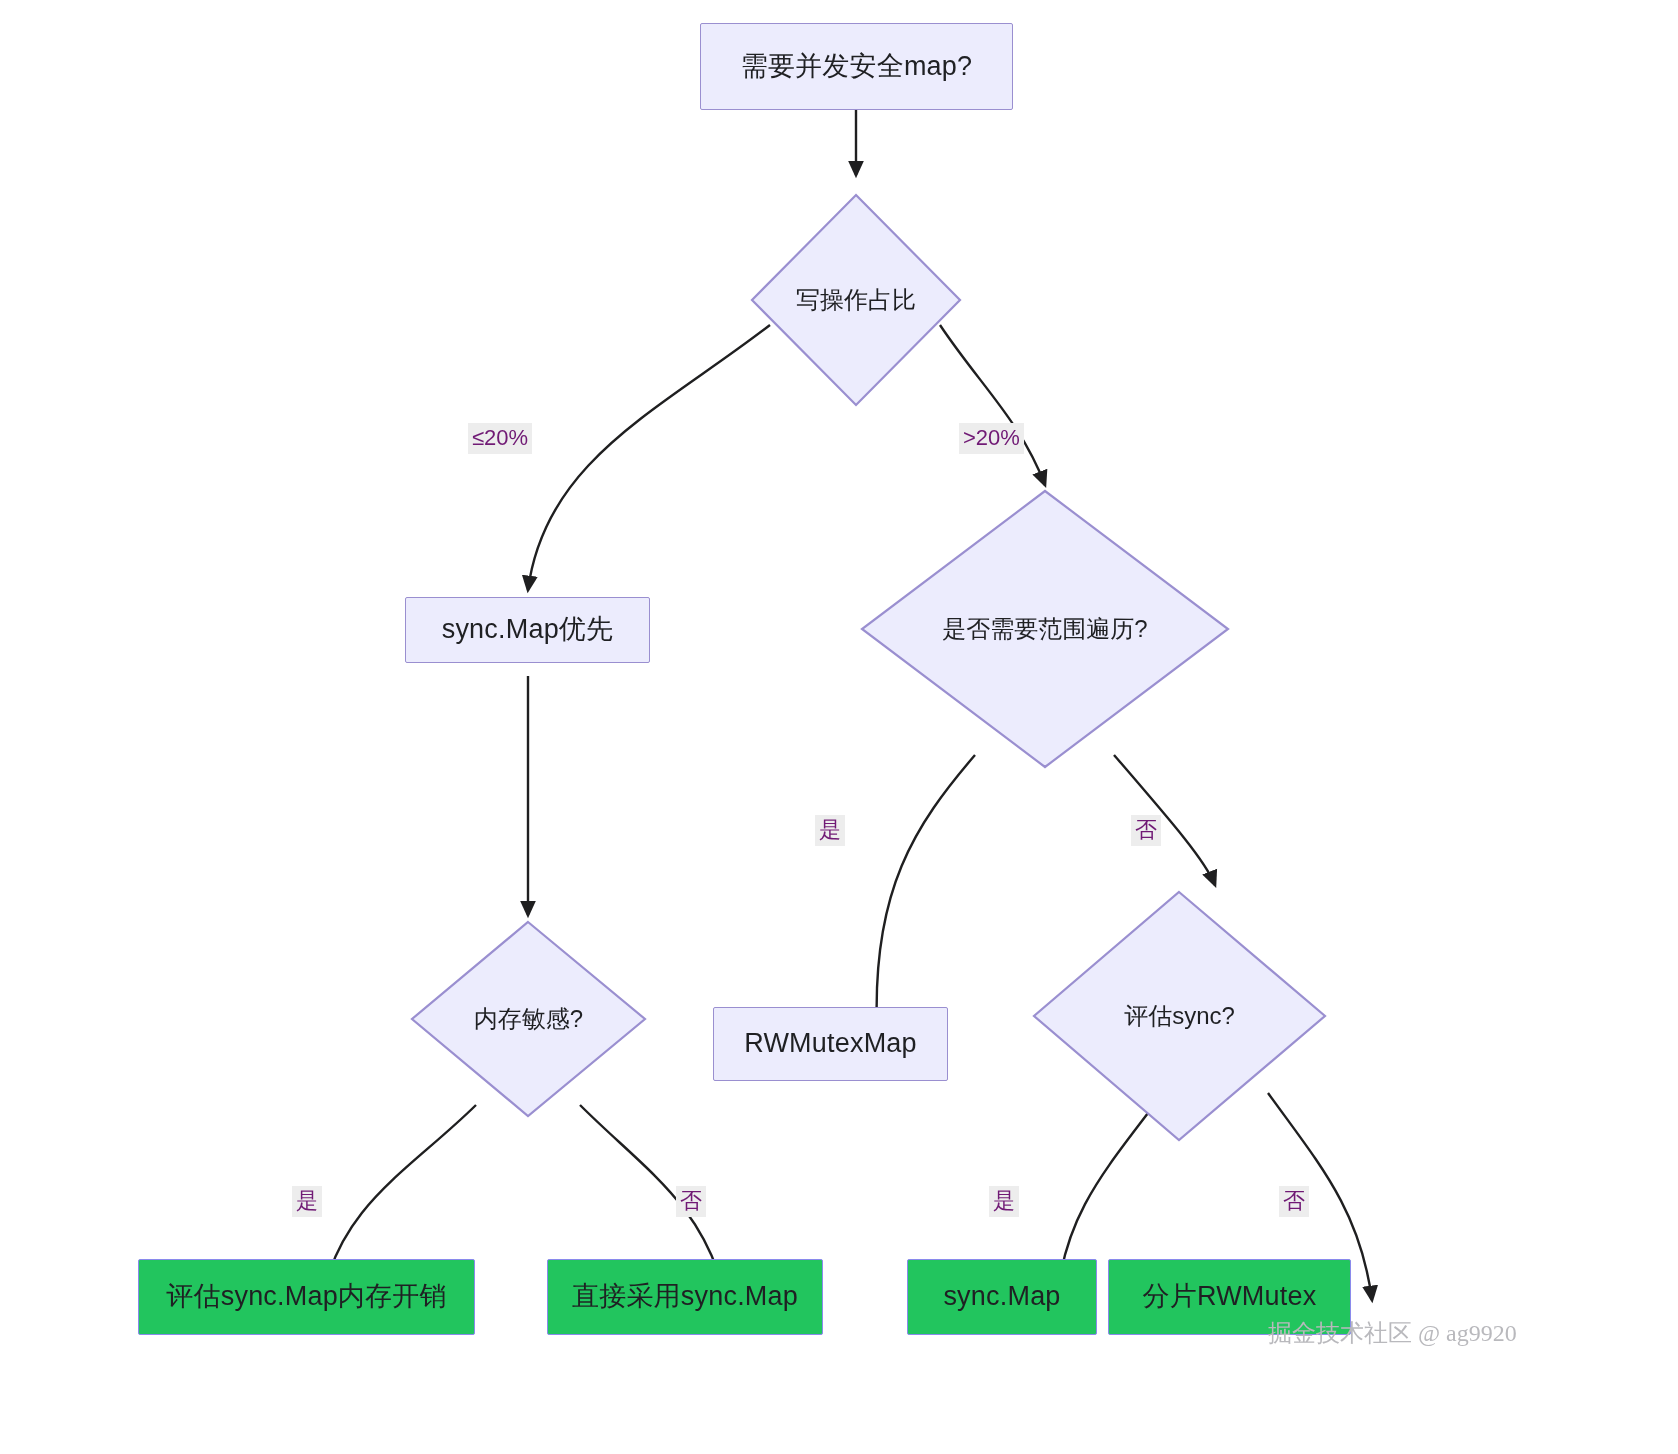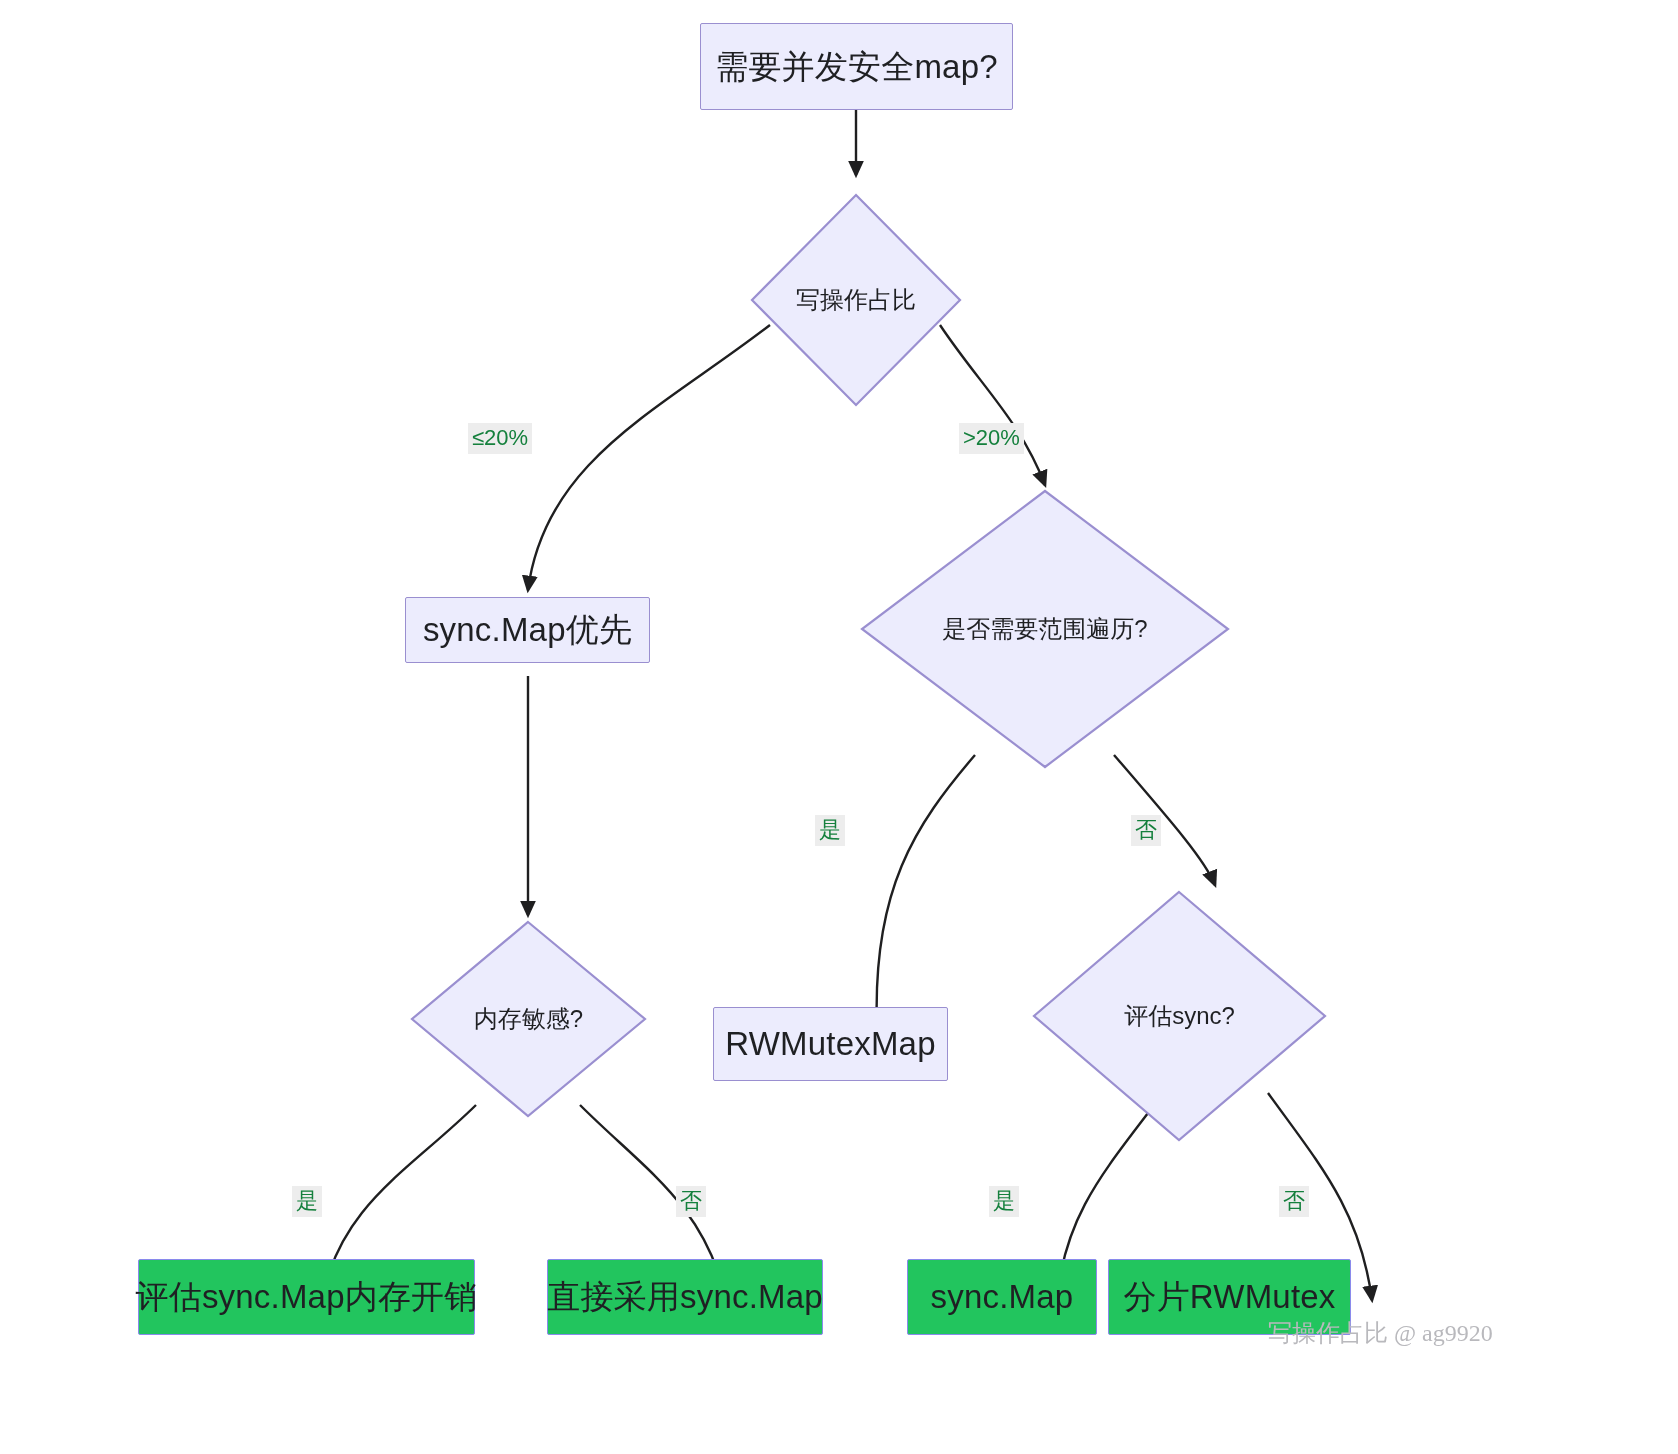--- a/index.html
+++ b/index.html
@@ -26,21 +26,21 @@
     pointer-events: none;
   }
   .node {
     position: absolute;
     box-sizing: border-box;
     display: flex;
     align-items: center;
     justify-content: center;
     text-align: center;
     color: #1f2023;
-    font-size: 33px;
+    font-size: 27px;
     line-height: 1.25;
     letter-spacing: 0.2px;
     white-space: nowrap;
   }
   .rect {
     background: #ececfd;
     border: 1.6px solid #9a8fd0;
     border-radius: 2px;
   }
   .rect.blue {
@@ -66,21 +66,21 @@
     display: flex;
     align-items: center;
     justify-content: center;
     color: #1f2023;
     font-size: 24px;
     white-space: nowrap;
   }
   .edge-label {
     position: absolute;
     background: #ededed;
-    color: #15803d;
+    color: #701a75;
     font-size: 22px;
     line-height: 1.1;
     padding: 3px 4px 4px 4px;
     white-space: nowrap;
     font-weight: 400;
   }
   .watermark {
     position: absolute;
     color: #b9b9bd;
     font-size: 24px;
@@ -203,16 +203,16 @@
 
   <div class="edge-label" style="left:989px; top:1186px;">
     <span>是</span>
   </div>
 
   <div class="edge-label" style="left:1279px; top:1186px;">
     <span>否</span>
   </div>
 
   <div class="watermark" style="left:1268px; top:1317px;">
-    <span>写操作占比 @ ag9920</span>
+    <span>掘金技术社区 @ ag9920</span>
   </div>
 
 </div>
 
 </body></html>

